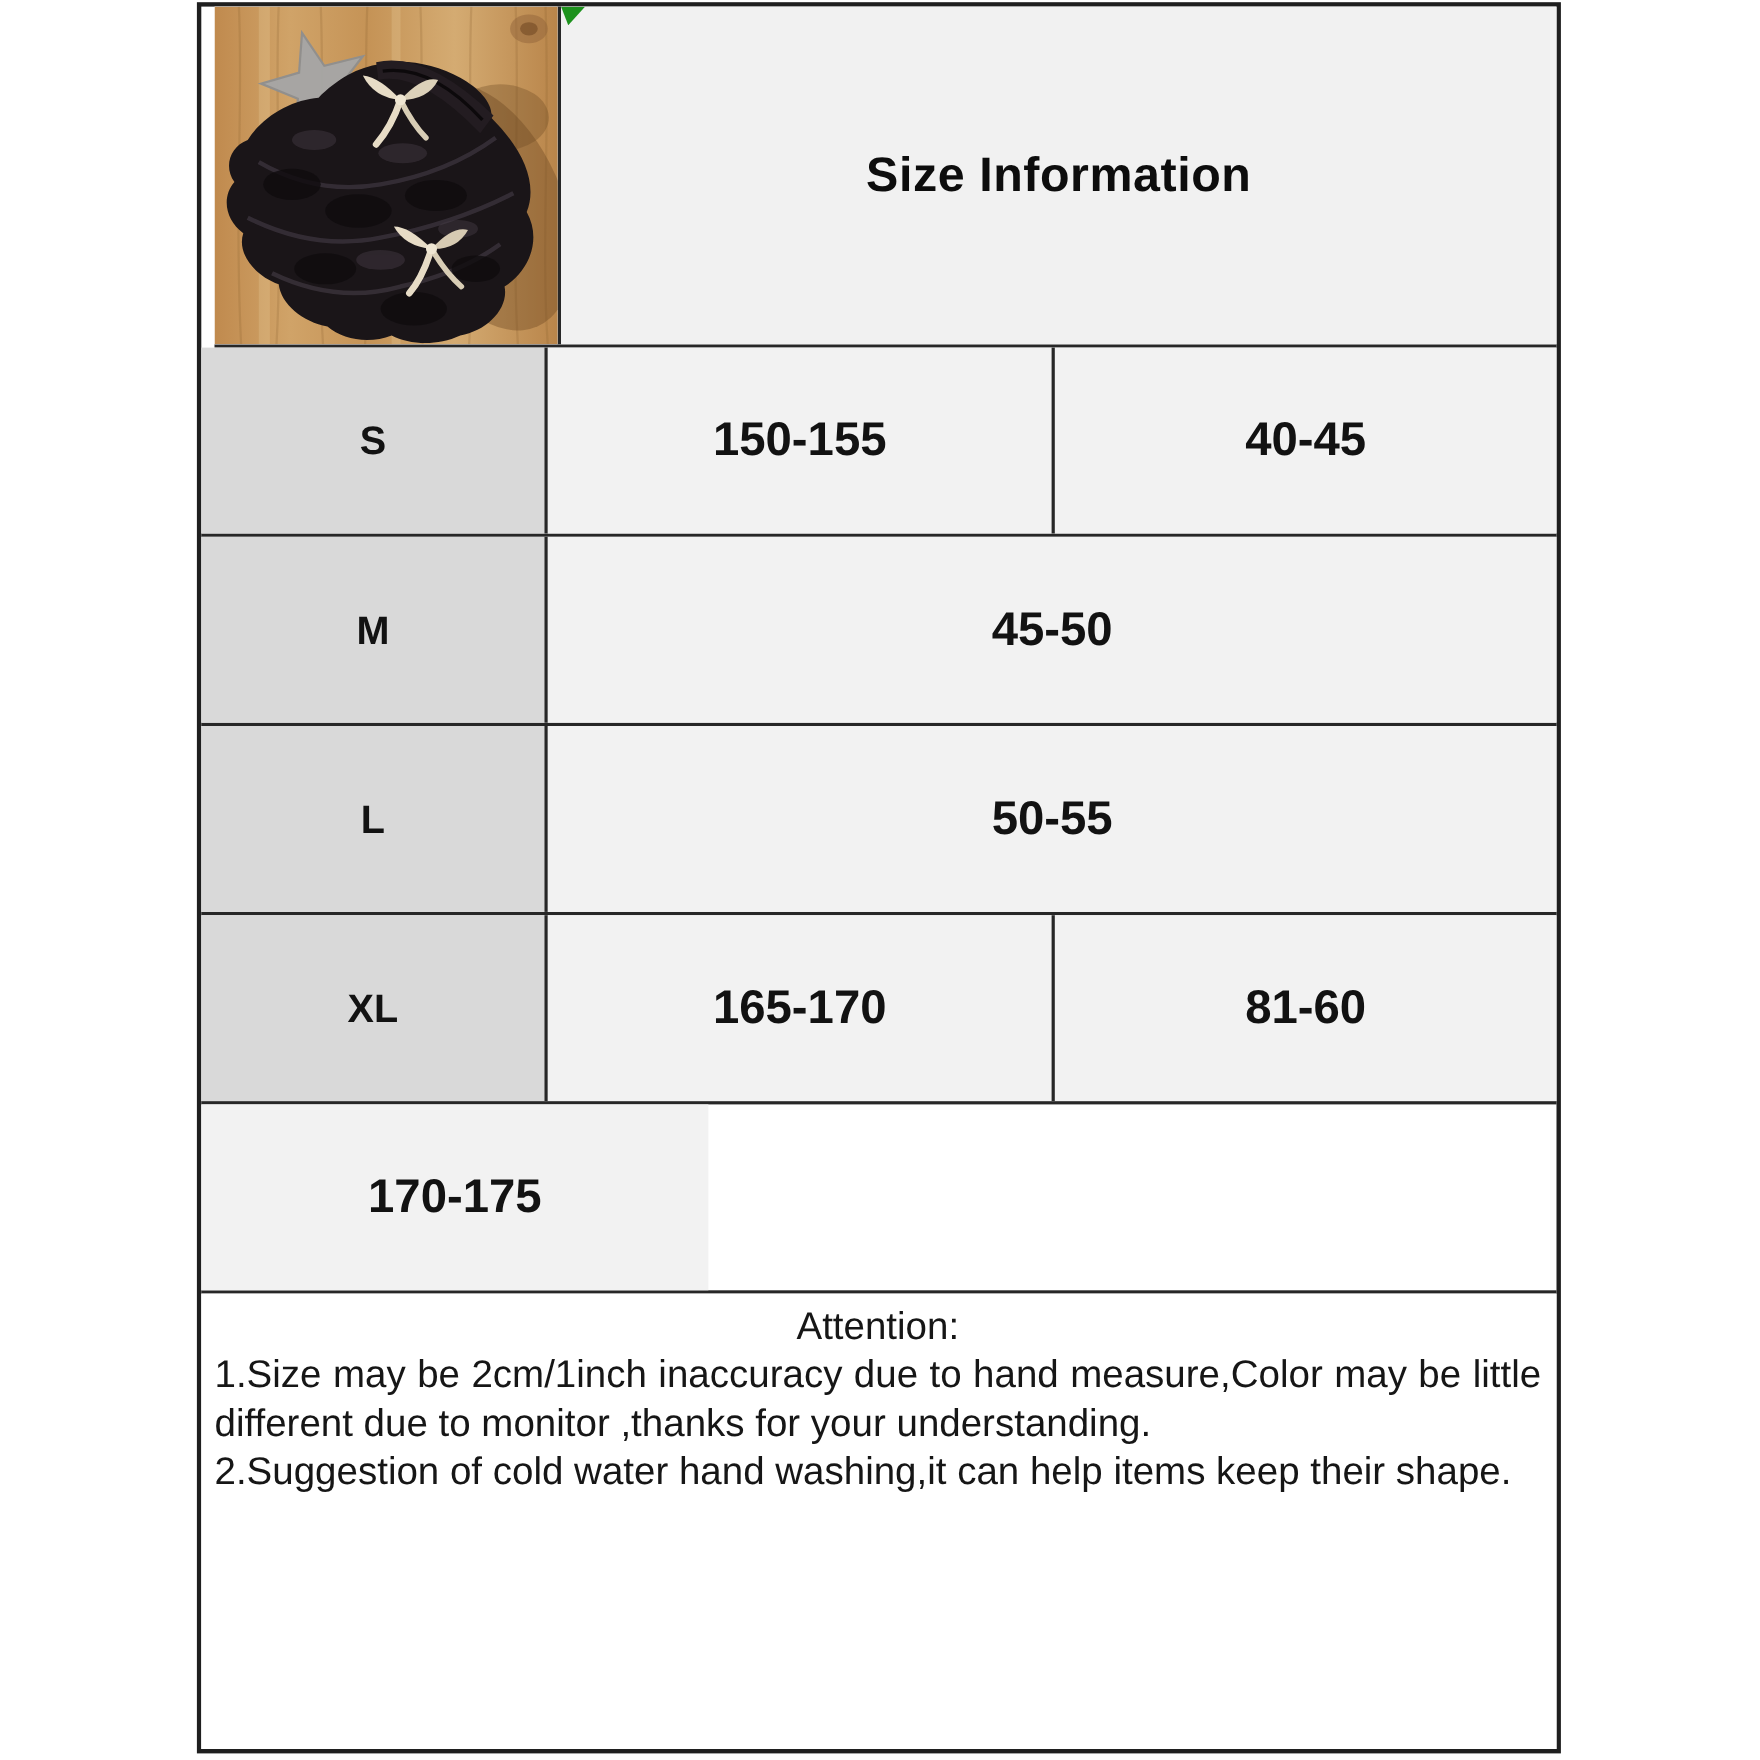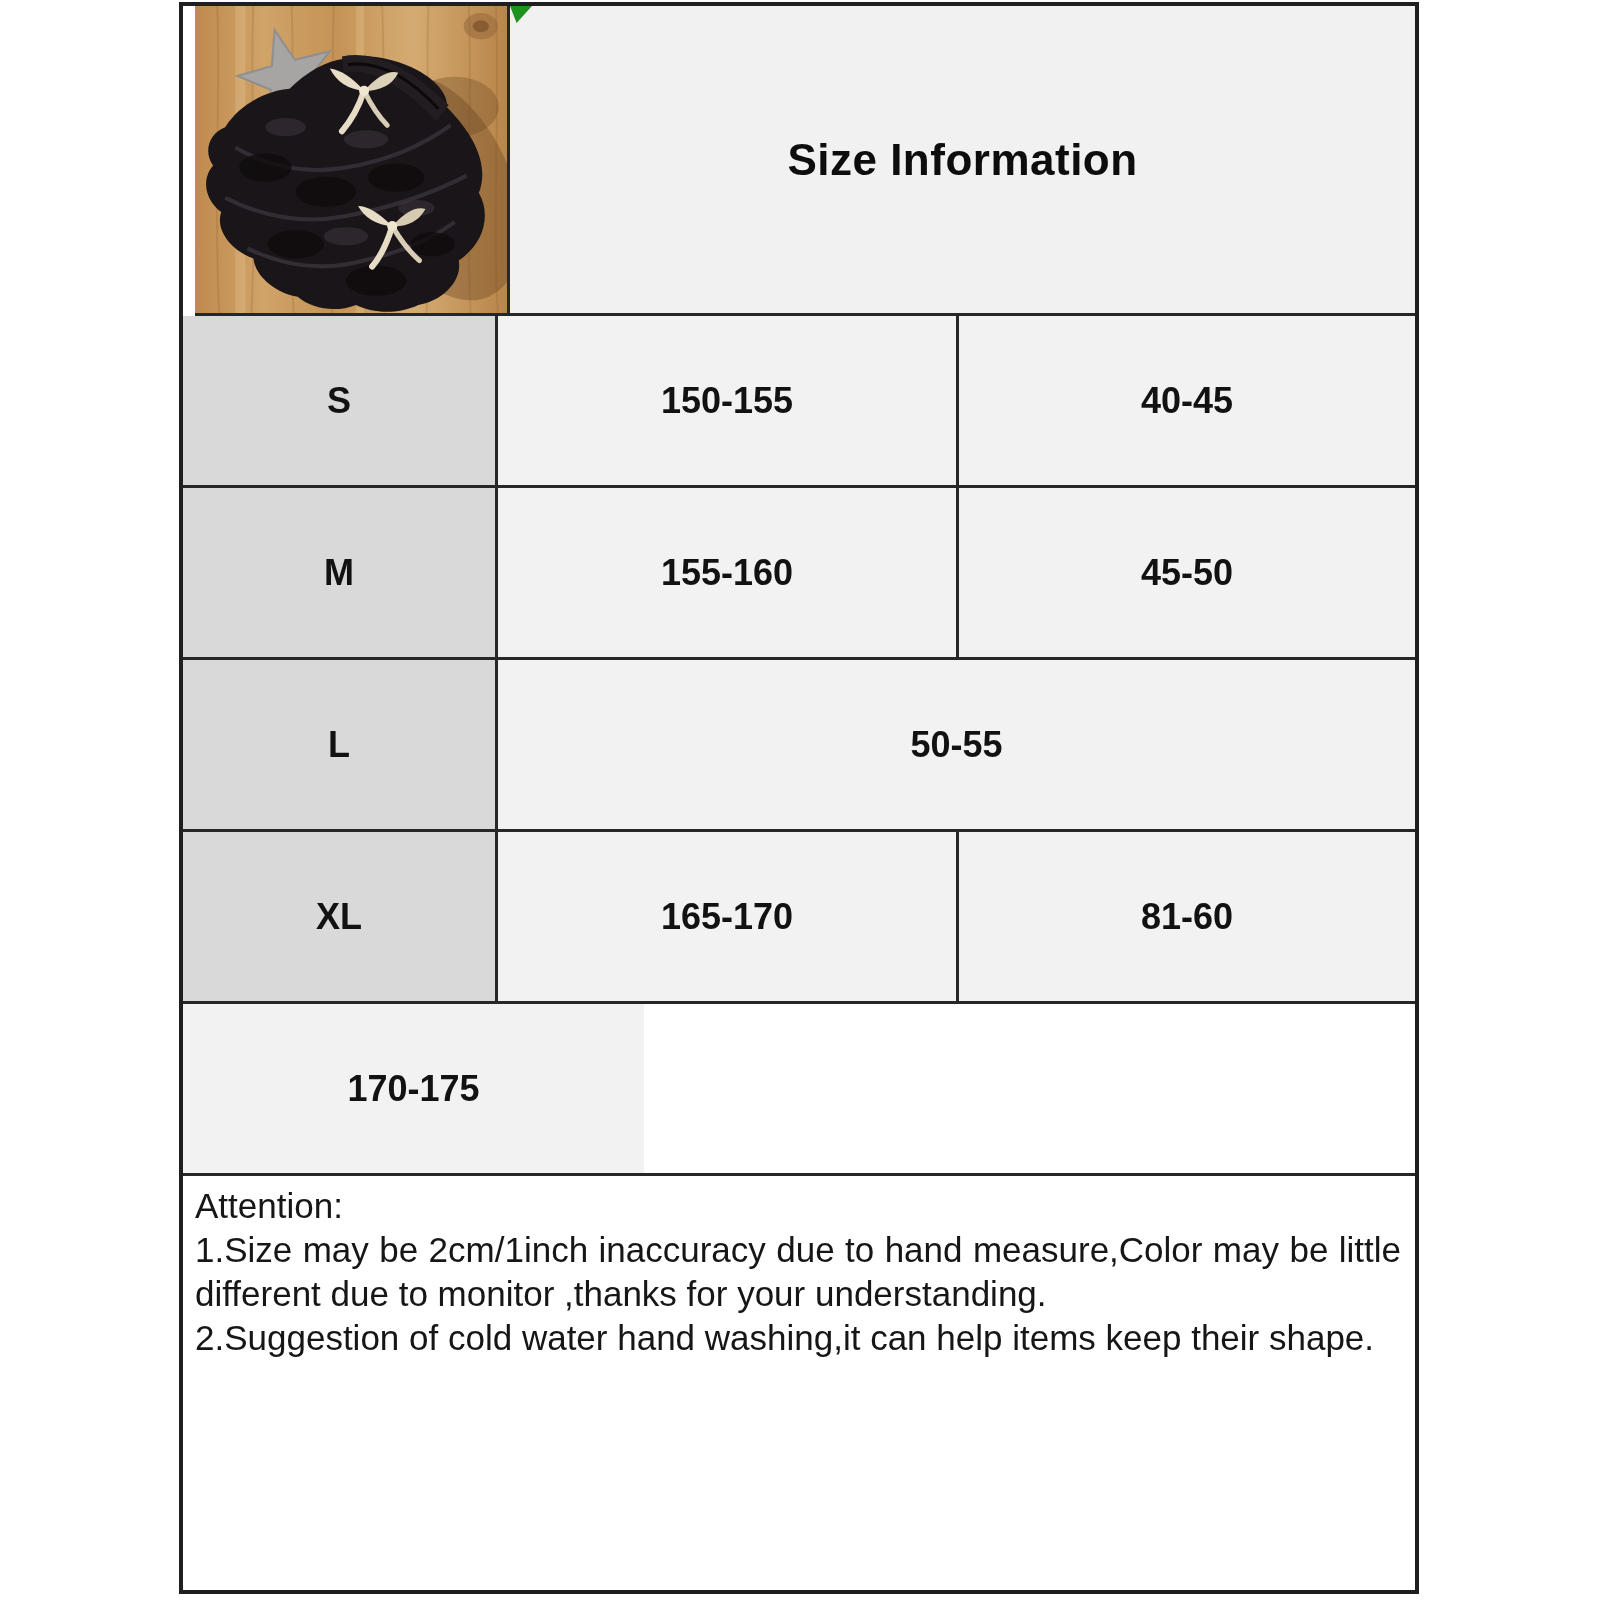--- a/index.html
+++ b/index.html
@@ -28,24 +28,24 @@
   .title-cell{background:#f1f1f1;}
   .title-cell h1{margin:0;font-size:44px;font-weight:bold;letter-spacing:0.5px;color:#0d0d0d;}
   .corner-marker{position:absolute;top:0;left:0;width:22px;height:17px;background:#1d921d;
                  clip-path:polygon(0 0,100% 0,30% 100%);}
 
   .head-bg{background:#d9d9d9;}
   .size-head span{font-size:56px;font-weight:bold;}
   .col-head span{font-size:32px;font-weight:bold;}
 
   .label-cell{background:#d9d9d9;font-size:36px;font-weight:bold;}
-  .value-cell{background:#f2f2f2;font-size:36px;font-weight:bold;}
+  .value-cell{background:#f2f2f2;font-size:43px;font-weight:bold;}
 
   .note-cell{flex:1;background:#ffffff;display:block;padding:8px 14px 0 12px;}
-  .note-cell .note-line{font-size:35px;line-height:44px;color:#161616;}
+  .note-cell .note-line{font-size:35px;line-height:44px;color:#161616;text-align:center;}
   .note-cell .just{text-align:justify;}
 </style>
 </head>
 <body>
 
 <div class="tbl">
 
   <div class="row row-top">
     <div class="cell c1 photo-cell">
       <svg viewBox="0 0 310 304" preserveAspectRatio="none">
@@ -141,21 +141,20 @@
   </div>
 
 
   <div class="row row-data">
     <div class="cell c1 label-cell">S</div>
     <div class="cell c2 value-cell">150-155</div>
     <div class="cell c3 value-cell">40-45</div>
   </div>
   <div class="row row-data">
     <div class="cell c1 label-cell">M</div>
-    <div class="cell c2 value-cell">155-160</div>
     <div class="cell c3 value-cell">45-50</div>
   </div>
   <div class="row row-data">
     <div class="cell c1 label-cell">L</div>
     <div class="cell c3 value-cell">50-55</div>
   </div>
   <div class="row row-data">
     <div class="cell c1 label-cell">XL</div>
     <div class="cell c2 value-cell">165-170</div>
     <div class="cell c3 value-cell">81-60</div>

